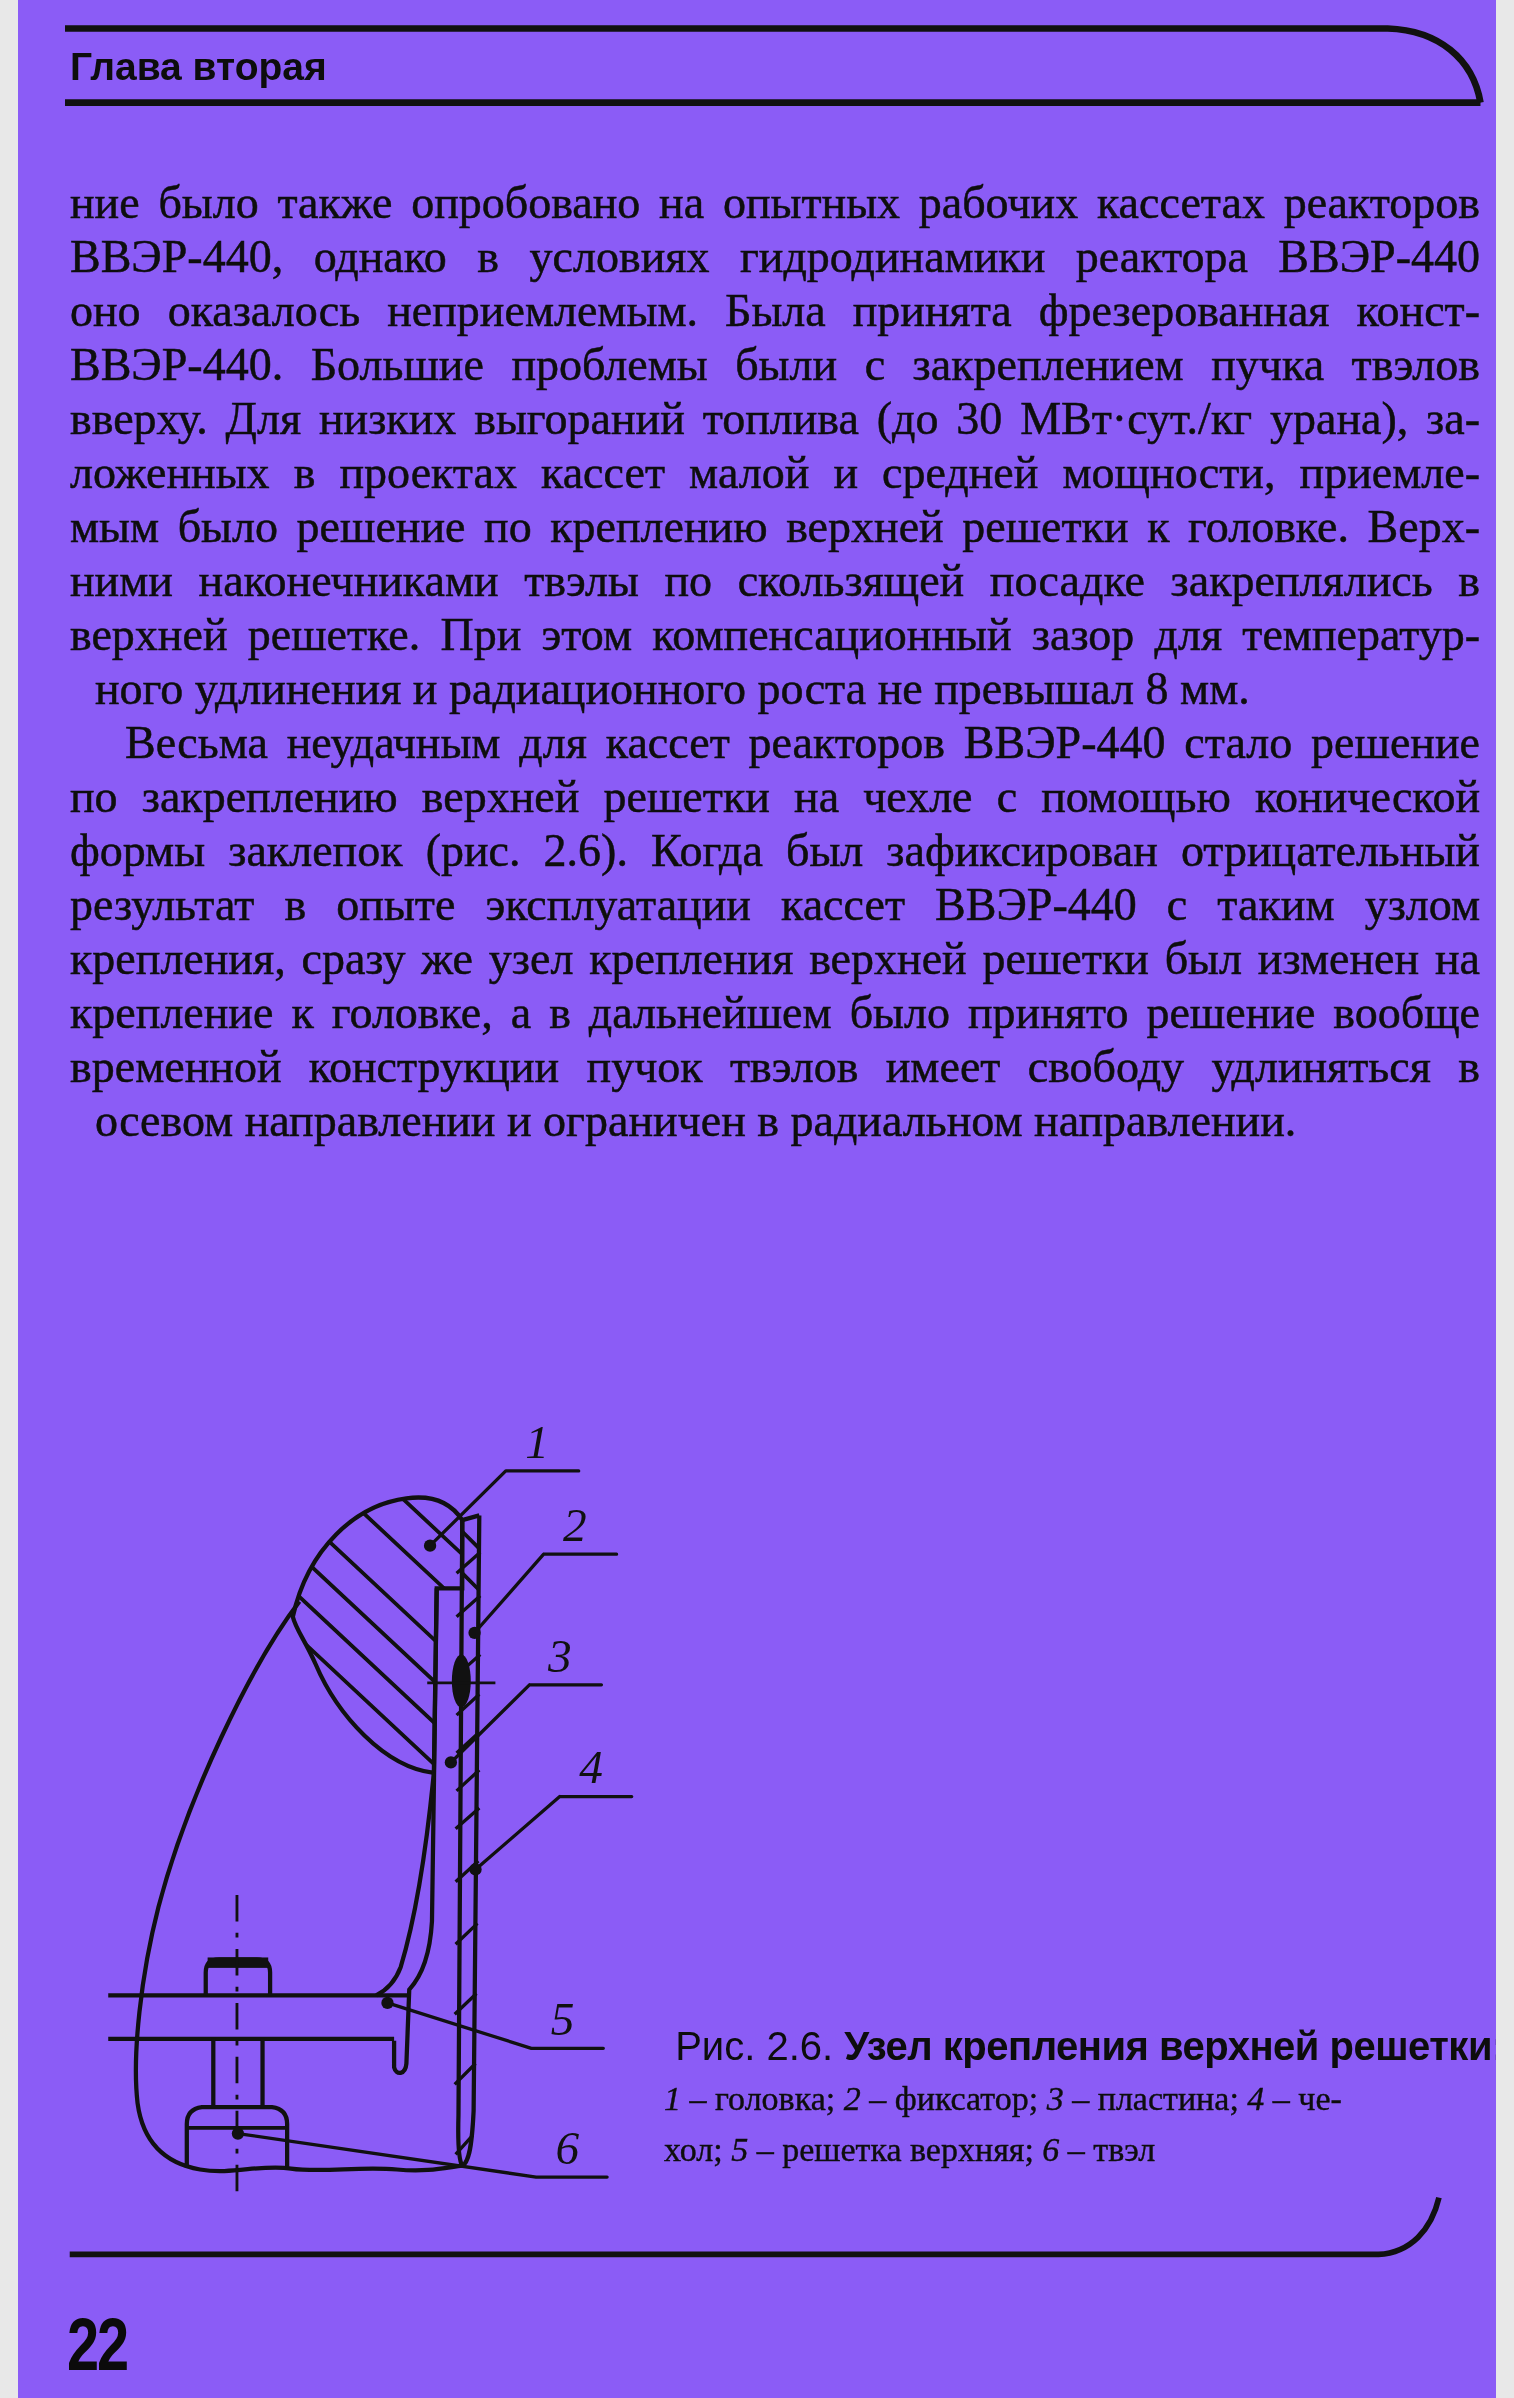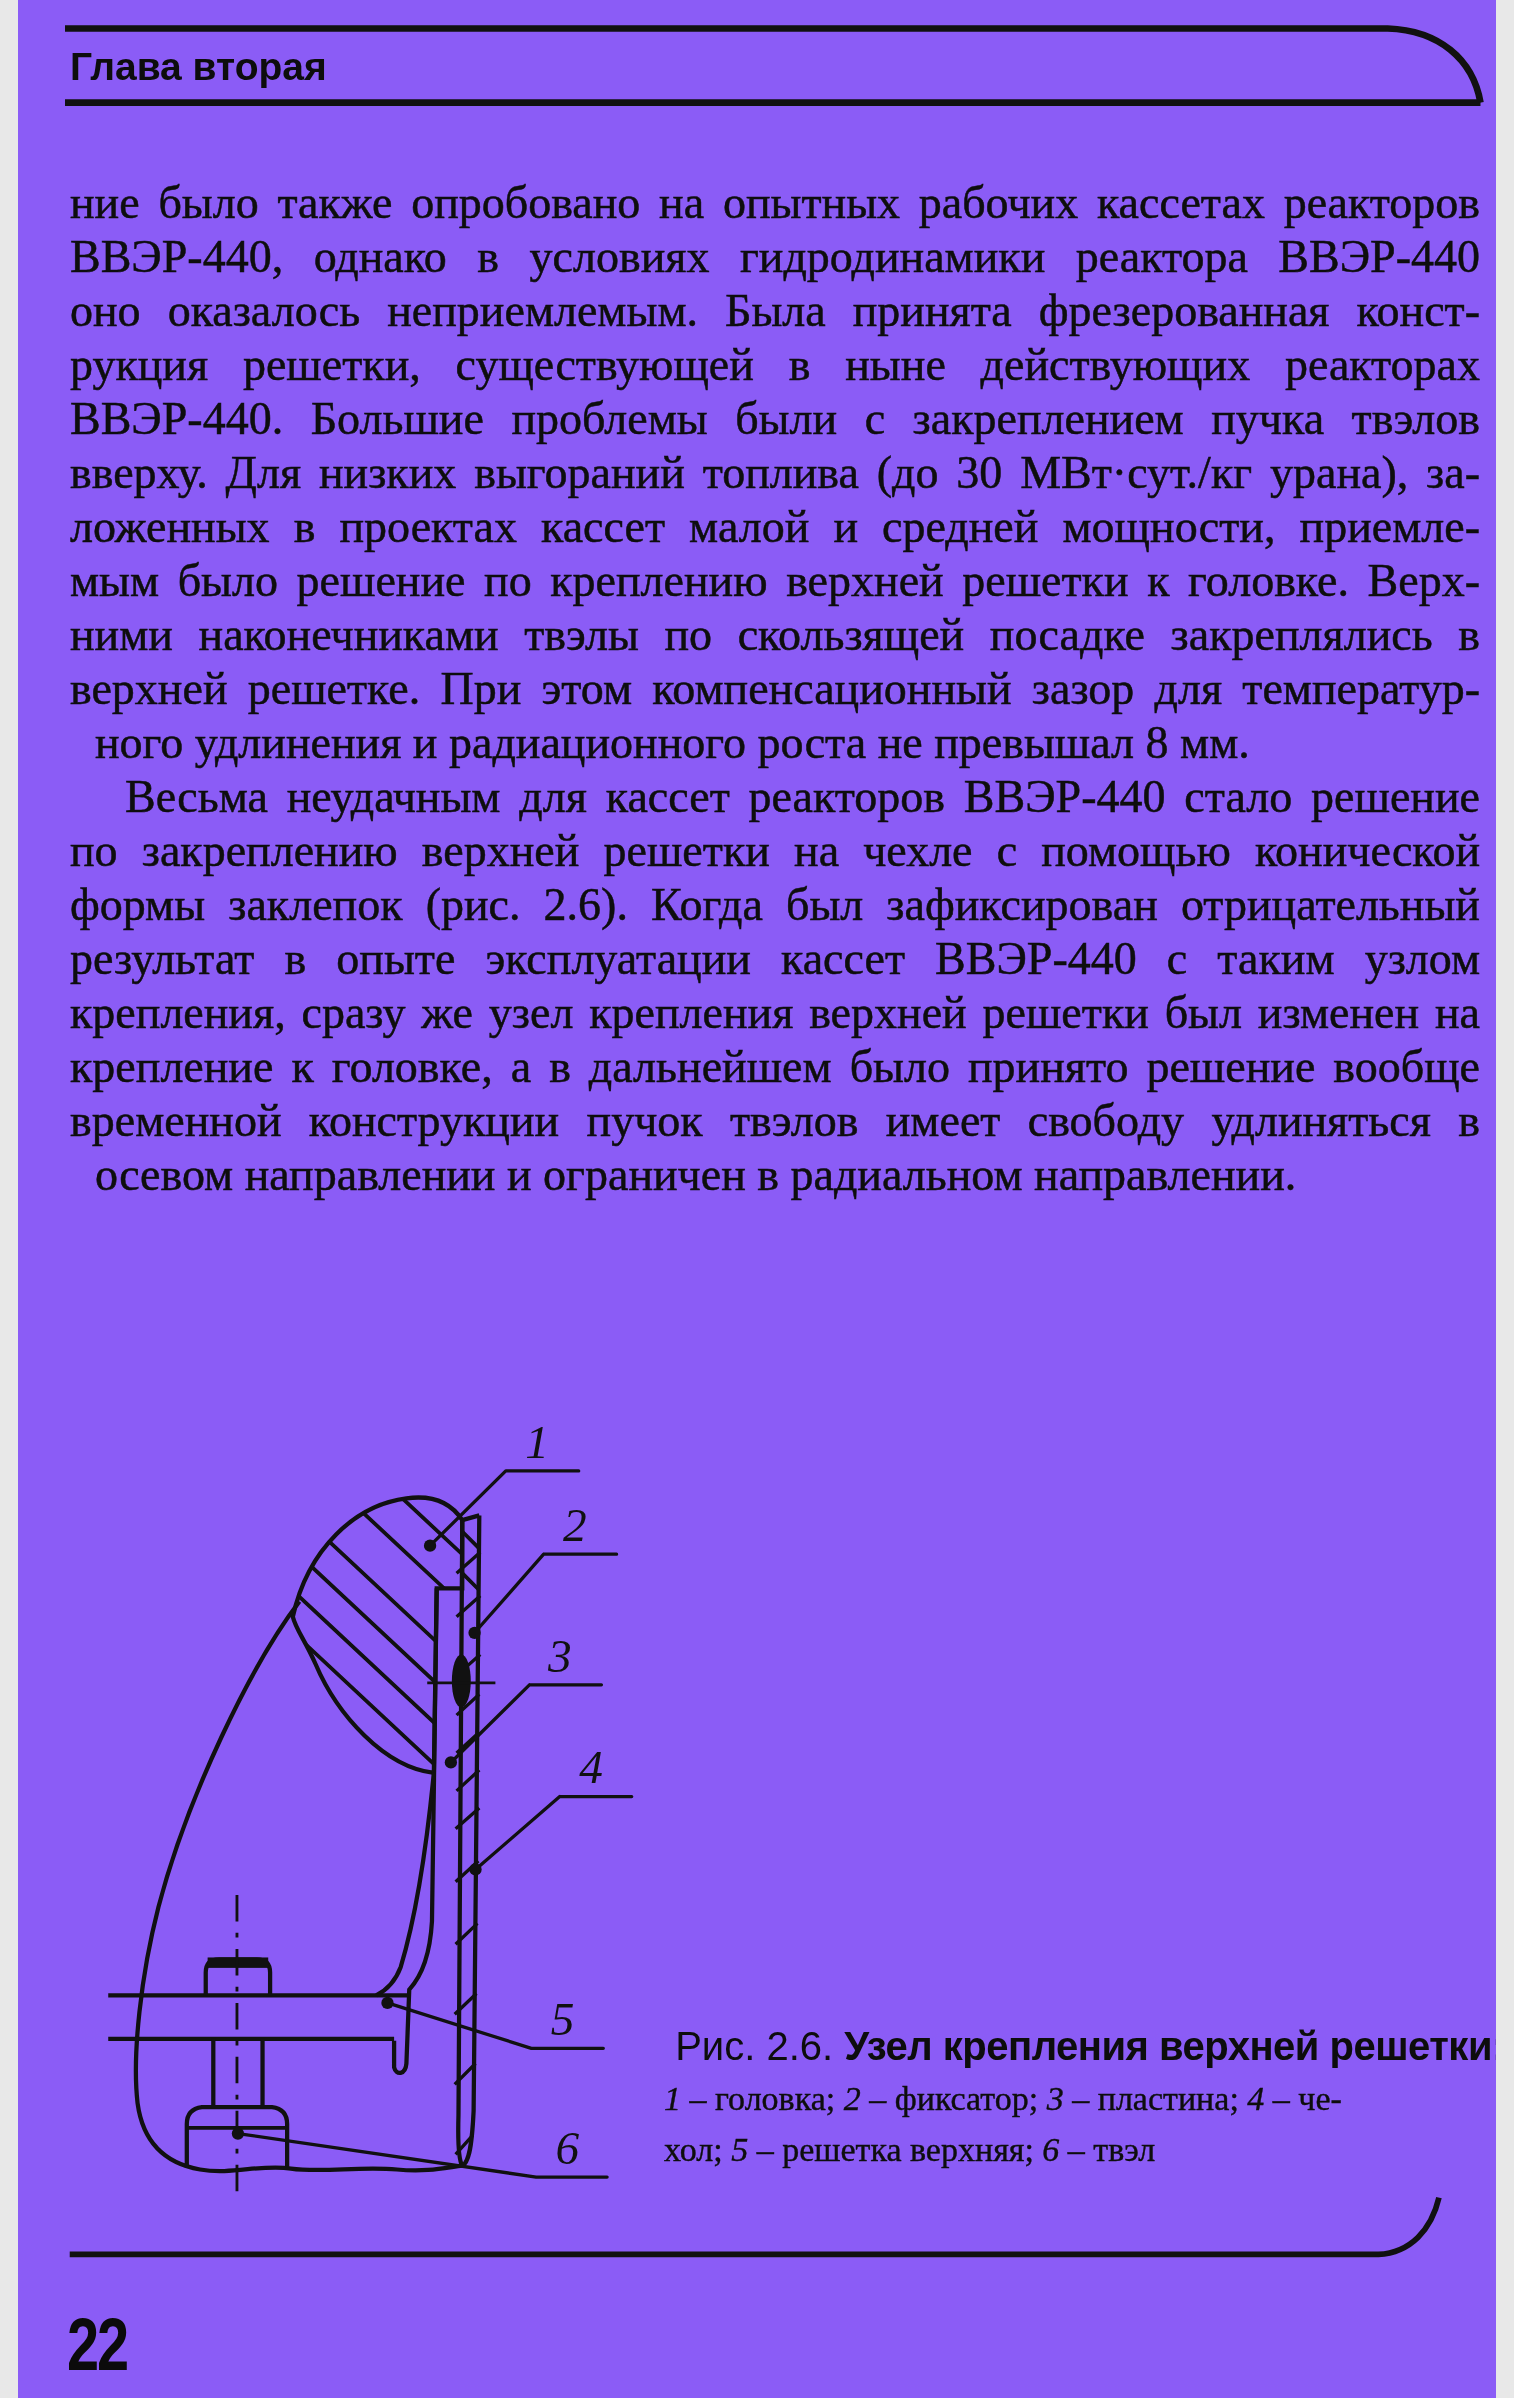--- a/index.html
+++ b/index.html
@@ -56,21 +56,20 @@
     <path class="ink" d="M0,88 H1496" stroke-width="7"></path>
   </svg>
 
   <div class="chapter">Глава вторая</div>
 
   <div class="body-text">
     <div class="para">
         <div class="text-line">ние было также опробовано на опытных рабочих кассетах реакторов</div>
         <div class="text-line">ВВЭР-440, однако в условиях гидродинамики реактора ВВЭР-440</div>
         <div class="text-line">оно оказалось неприемлемым. Была принята фрезерованная конст-</div>
-        <div class="text-line">рукция решетки, существующей в ныне действующих реакторах</div>
         <div class="text-line">ВВЭР-440. Большие проблемы были с закреплением пучка твэлов</div>
         <div class="text-line">вверху. Для низких выгораний топлива (до 30 МВт·сут./кг урана), за-</div>
         <div class="text-line">ложенных в проектах кассет малой и средней мощности, приемле-</div>
         <div class="text-line">мым было решение по креплению верхней решетки к головке. Верх-</div>
         <div class="text-line">ними наконечниками твэлы по скользящей посадке закреплялись в</div>
         <div class="text-line">верхней решетке. При этом компенсационный зазор для температур-</div>
         <div class="text-line last-line">ного удлинения и радиационного роста не превышал 8 мм.</div>
       </div>
     <div class="para indent-first">
         <div class="text-line">Весьма неудачным для кассет реакторов ВВЭР-440 стало решение</div>

